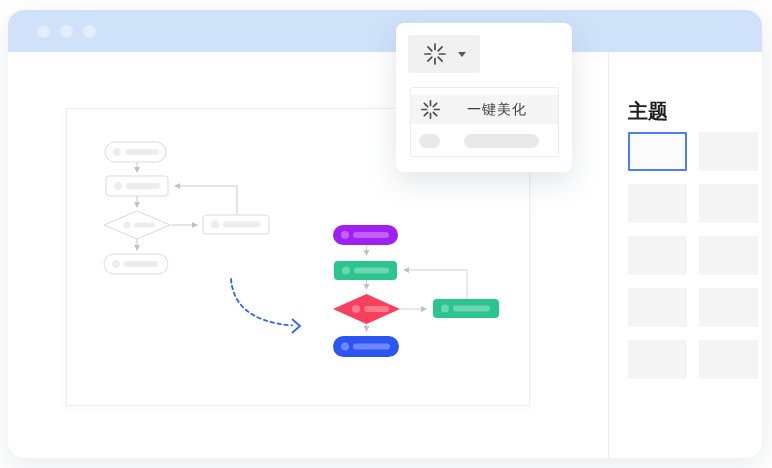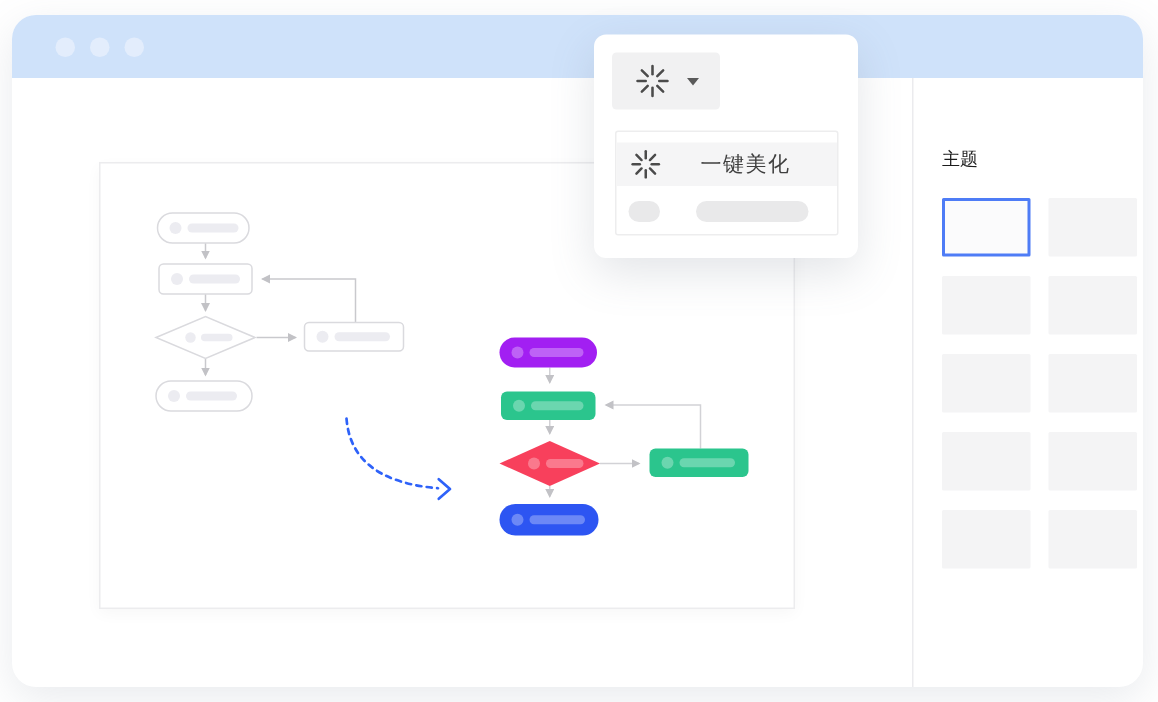--- a/index.html
+++ b/index.html
@@ -55,21 +55,21 @@
   .menu-item .label{font-size:14px;color:#3f3f3f;letter-spacing:1px;}
   .pill-row{height:33px;display:flex;align-items:center;padding-left:8px;}
   .pill{background:#e9e9ea;border-radius:7px;height:14px;}
   .pill.small{width:21px;}
   .pill.large{width:75px;margin-left:24px;}
   
   .sidebar{
     position:absolute;left:600px;top:42px;width:154px;height:406px;
     border-left:1px solid #ebebee;box-sizing:border-box;
   }
-  .sidebar-title{position:absolute;left:19px;top:46px;font-size:12px;font-weight:normal;color:#1c1c1c;}
+  .sidebar-title{position:absolute;left:19px;top:46px;font-size:20px;font-weight:bold;color:#1c1c1c;}
   .theme-grid{
     position:absolute;left:19px;top:80px;width:130px;
     display:grid;grid-template-columns:59px 59px;column-gap:12px;row-gap:13px;
   }
   .swatch{width:59px;height:39px;background:#f4f4f5;box-sizing:border-box;border-radius:1px;cursor:pointer;}
   .swatch.selected{background:#fbfbfc;border:2px solid #4e7cf6;}
   .spark{flex:none;}
 </style>
 </head>
 <body>

